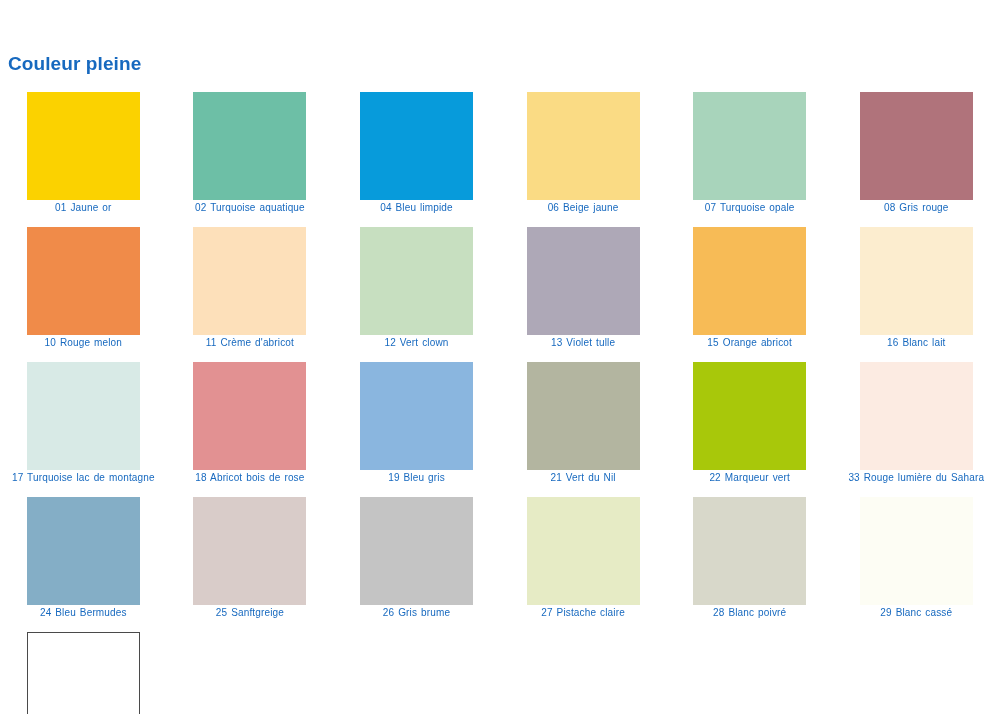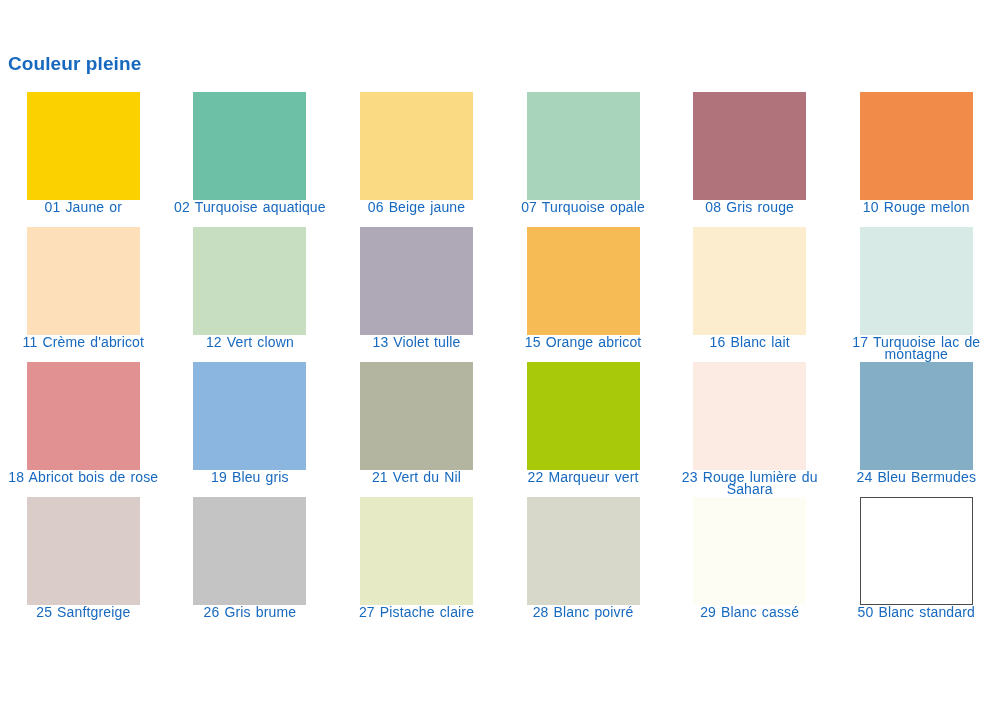--- a/index.html
+++ b/index.html
@@ -59,21 +59,21 @@
   }
 
   .swatch-chip.bordered {
     border: 1px solid #4a4a4a;
   }
 
   .swatch-label {
     margin-top: 2px;
     width: 160px;
     text-align: center;
-    font-size: 14px;
+    font-size: 10px;
     line-height: 11.5px;
     color: #1769BF;
     font-family: "Liberation Sans", sans-serif;
     letter-spacing: 0.15px;
     word-spacing: 1px;
   }
 
   #bottom-band {
     position: absolute;
     left: 0;
@@ -93,20 +93,24 @@
   <div id="palette-grid">
       <div class="swatch-cell">
         <div class="swatch-chip" style="background: rgb(251, 210, 0);"></div>
         <div class="swatch-label">01 Jaune or</div>
       </div>
       <div class="swatch-cell">
         <div class="swatch-chip" style="background: rgb(109, 191, 166);"></div>
         <div class="swatch-label">02 Turquoise aquatique</div>
       </div>
       <div class="swatch-cell">
+        <div class="swatch-chip" style="background: rgb(7, 155, 219);"></div>
+        <div class="swatch-label">04 Bleu limpide</div>
+      </div>
+      <div class="swatch-cell">
         <div class="swatch-chip" style="background: rgb(250, 219, 132);"></div>
         <div class="swatch-label">06 Beige jaune</div>
       </div>
       <div class="swatch-cell">
         <div class="swatch-chip" style="background: rgb(168, 212, 187);"></div>
         <div class="swatch-label">07 Turquoise opale</div>
       </div>
       <div class="swatch-cell">
         <div class="swatch-chip" style="background: rgb(176, 115, 123);"></div>
         <div class="swatch-label">08 Gris rouge</div>
@@ -150,21 +154,21 @@
       <div class="swatch-cell">
         <div class="swatch-chip" style="background: rgb(179, 181, 160);"></div>
         <div class="swatch-label">21 Vert du Nil</div>
       </div>
       <div class="swatch-cell">
         <div class="swatch-chip" style="background: rgb(168, 200, 10);"></div>
         <div class="swatch-label">22 Marqueur vert</div>
       </div>
       <div class="swatch-cell">
         <div class="swatch-chip" style="background: rgb(252, 235, 226);"></div>
-        <div class="swatch-label">23 Rouge lumière du Sahara</div>
+        <div class="swatch-label">33 Rouge lumière du Sahara</div>
       </div>
       <div class="swatch-cell">
         <div class="swatch-chip" style="background: rgb(132, 174, 198);"></div>
         <div class="swatch-label">24 Bleu Bermudes</div>
       </div>
       <div class="swatch-cell">
         <div class="swatch-chip" style="background: rgb(217, 204, 201);"></div>
         <div class="swatch-label">25 Sanftgreige</div>
       </div>
       <div class="swatch-cell">

